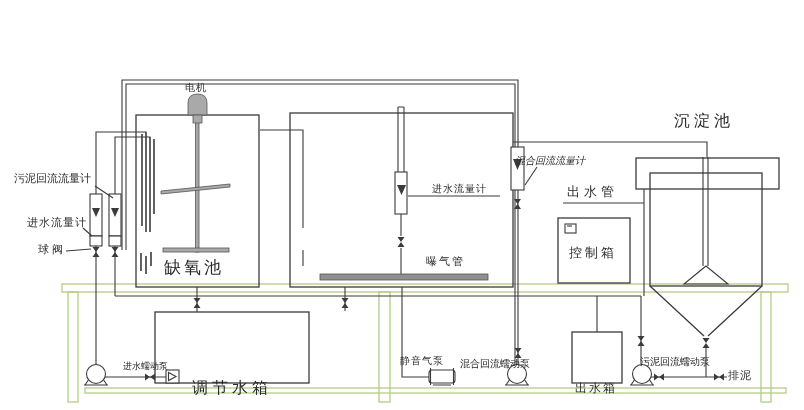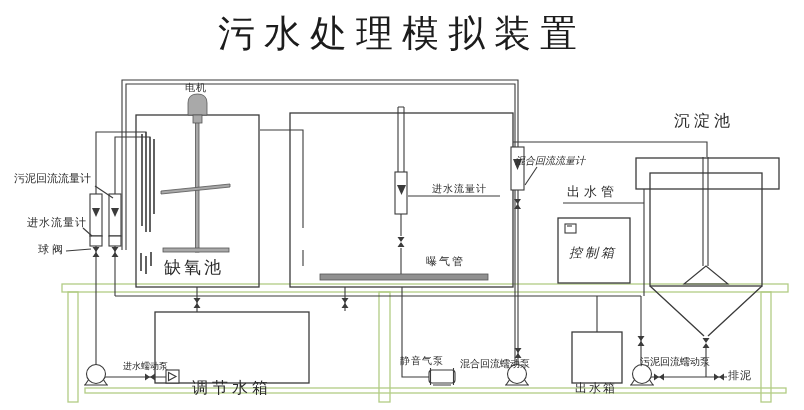--- a/index.html
+++ b/index.html
@@ -157,31 +157,30 @@
       <use href="#valve" transform="translate(150,377)"></use>
       <use href="#valve" transform="translate(659,377)"></use>
       <use href="#valve" transform="translate(719,377)"></use>
     </g>
 
     <use href="#pump" transform="translate(96,374)"></use>
     <use href="#pump" transform="translate(517,374)"></use>
     <use href="#pump" transform="translate(642,374)"></use>
   </svg>
 
-  <div class="lb title">污水处理模拟装置</div>
   <div class="lb s10" style="left:185px;top:82px;letter-spacing:1px;">电机</div>
   <div class="lb s11" style="left:14px;top:172px;">污泥回流流量计</div>
   <div class="lb s11" style="left:27px;top:216px;letter-spacing:1px;">进水流量计</div>
   <div class="lb s11" style="left:38px;top:243px;letter-spacing:3px;">球阀</div>
   <div class="lb" style="left:164px;top:259px;font-size:17px;letter-spacing:3px;">缺氧池</div>
   <div class="lb s10" style="left:432px;top:183px;letter-spacing:1px;">进水流量计</div>
   <div class="lb s11" style="left:426px;top:255px;letter-spacing:2px;">曝气管</div>
   <div class="lb s10" style="left:515px;top:155px;font-style:italic;">混合回流流量计</div>
   <div class="lb" style="left:567px;top:185px;font-size:13px;letter-spacing:4px;">出水管</div>
-  <div class="lb" style="left:569px;top:246px;font-size:13px;letter-spacing:3px;font-style:italic;">控制箱</div>
+  <div class="lb" style="left:569px;top:246px;font-size:13px;letter-spacing:3px;">控制箱</div>
   <div class="lb" style="left:674px;top:112px;font-size:16px;letter-spacing:4px;">沉淀池</div>
   <div class="lb" style="left:192px;top:343px;font-size:16px;letter-spacing:4px;margin-top:36px;">调节水箱</div>
   <div class="lb" style="left:123px;top:362px;font-size:9px;">进水蠕动泵</div>
   <div class="lb s10" style="left:400px;top:355px;letter-spacing:1px;">静音气泵</div>
   <div class="lb s10" style="left:460px;top:358px;">混合回流蠕动泵</div>
   <div class="lb" style="left:575px;top:348px;font-size:12px;letter-spacing:2px;margin-top:34px;">出水箱</div>
   <div class="lb s10" style="left:640px;top:356px;">污泥回流蠕动泵</div>
   <div class="lb s11" style="left:728px;top:369px;letter-spacing:1px;">排泥</div>
 </div>
 

